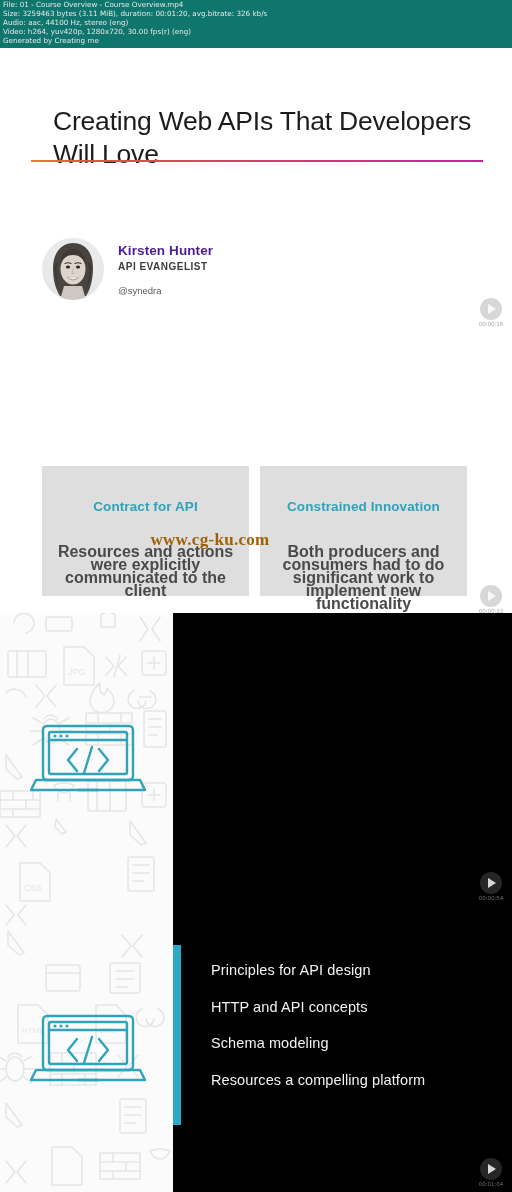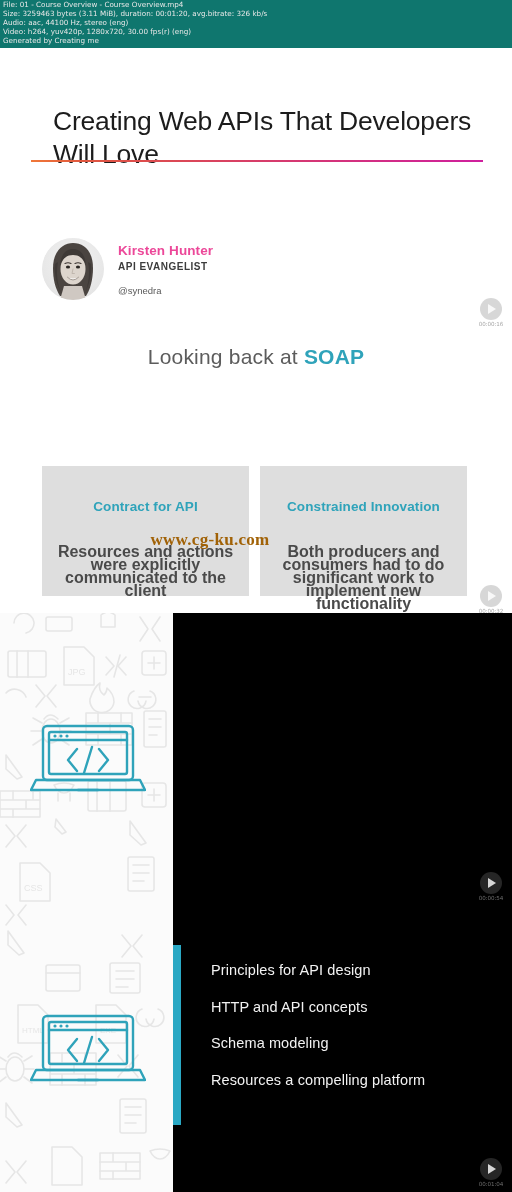--- a/index.html
+++ b/index.html
@@ -81,21 +81,21 @@
     background: #efefef;
   }
   .avatar svg { display: block; }
   .author-meta {
     position: absolute;
     left: 76px; top: 4px;
   }
   .author-name {
     font-size: 13.5px;
     font-weight: 700;
-    color: #ec4899;
+    color: #4c1d95;
     line-height: 17px;
     letter-spacing: 0.1px;
   }
   .author-role {
     font-size: 10px;
     font-weight: 700;
     color: #3c3c3c;
     letter-spacing: 0.5px;
     line-height: 14px;
     margin-top: 1px;
@@ -314,23 +314,20 @@
         </div>
         <div class="author-meta">
           <div class="author-name">Kirsten Hunter</div>
           <div class="author-role">API EVANGELIST</div>
           <div class="author-handle">@synedra</div>
         </div>
       </div>
     </div>
 
     <div class="slide-soap">
-      <div class="soap-heading">
-        <span>Looking back at </span><span class="soap-word">SOAP</span>
-      </div>
 
       <div class="card card-1">
         <div class="card-head">Contract for API</div>
         <div class="card-body">Resources and actions were explicitly communicated to the client</div>
       </div>
 
       <div class="card card-2">
         <div class="card-head">Constrained Innovation</div>
         <div class="card-body">Both producers and consumers had to do significant work to implement new functionality</div>
       </div>

